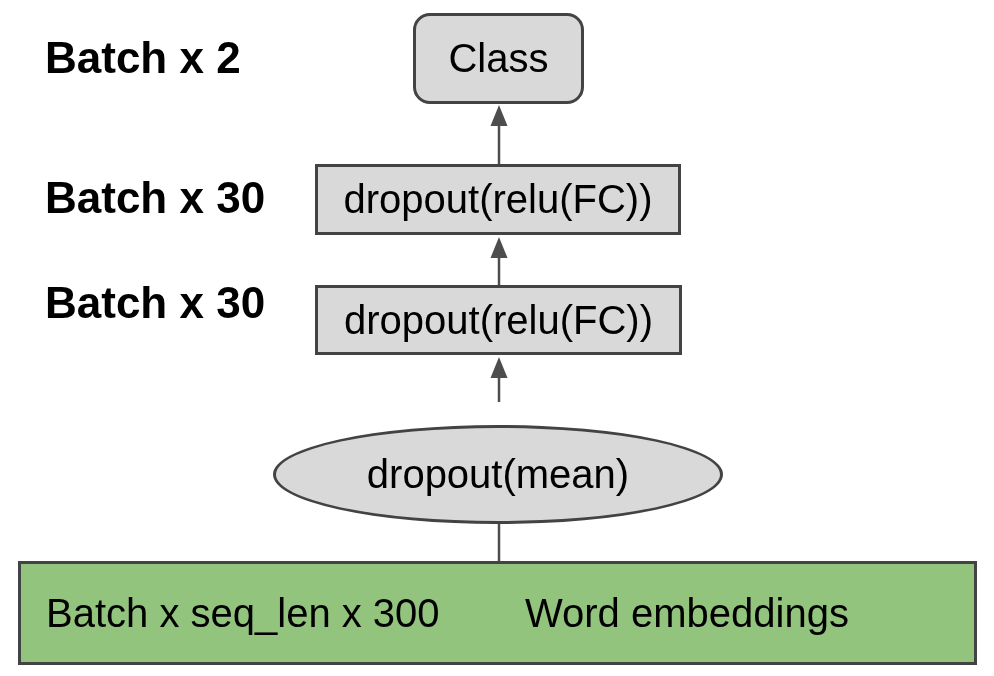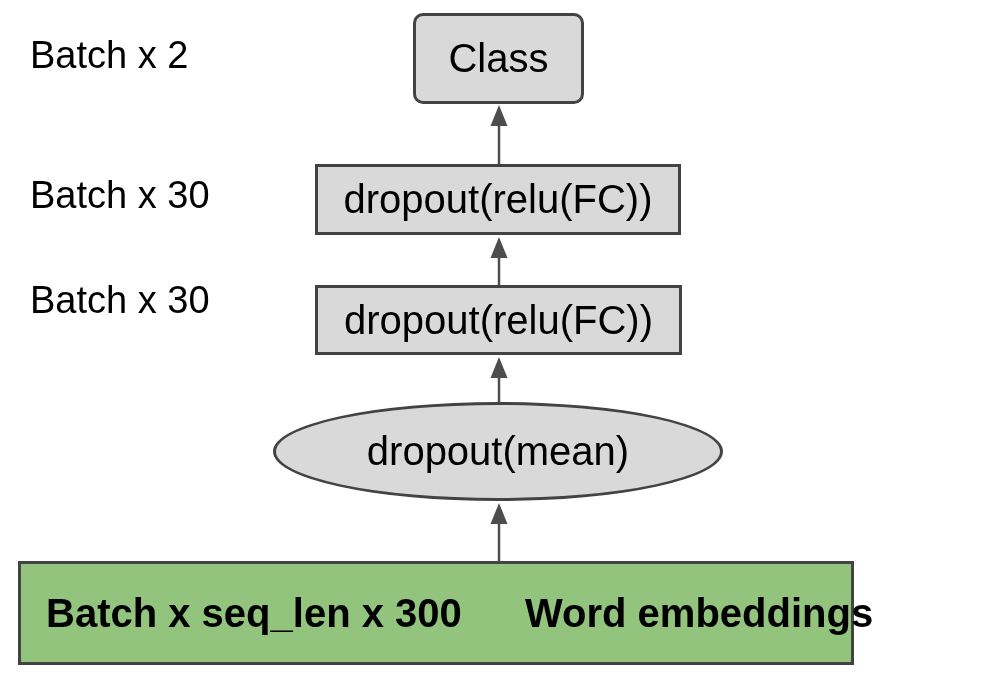--- a/index.html
+++ b/index.html
@@ -19,24 +19,25 @@
   .arrows {
     position: absolute;
     left: 0;
     top: 0;
     width: 994px;
     height: 676px;
     pointer-events: none;
   }
   .side-label {
     position: absolute;
-    left: 30px;
-    font-size: 38px;
+    left: 45px;
+    font-size: 44px;
     line-height: 1;
     white-space: nowrap;
+    font-weight: bold;
   }
   .side-label--1 { top: 36px; }
   .side-label--2 { top: 176px; }
   .side-label--3 { top: 281px; }
   .side-label--4 { top: 418px; }
   .node {
     position: absolute;
     display: flex;
     align-items: center;
     justify-content: center;
@@ -44,49 +45,48 @@
     border: 3px solid #434343;
     box-sizing: border-box;
     font-size: 40px;
     white-space: nowrap;
   }
   .node--class {
     left: 413px;
     top: 13px;
     width: 171px;
     height: 91px;
-    border-radius: 10px;
+    border-radius: 17px;
   }
   .node--fc-top {
     left: 315px;
     top: 164px;
     width: 366px;
     height: 71px;
   }
   .node--fc-bottom {
     left: 315px;
     top: 285px;
     width: 367px;
     height: 70px;
   }
   .node--mean {
     left: 273px;
-    top: 402px;
+    top: 425px;
     width: 450px;
     height: 99px;
     border-radius: 50%;
   }
   .node--emb {
     left: 18px;
     top: 561px;
-    width: 836px;
+    width: 959px;
     height: 104px;
     background: #93c47d;
     justify-content: flex-start;
-    font-weight: bold;
   }
   .node--emb .emb-dim {
     margin-left: 25px;
   }
   .node--emb .emb-name {
     position: absolute;
     left: 504px;
   }
 </style>
 </head>

